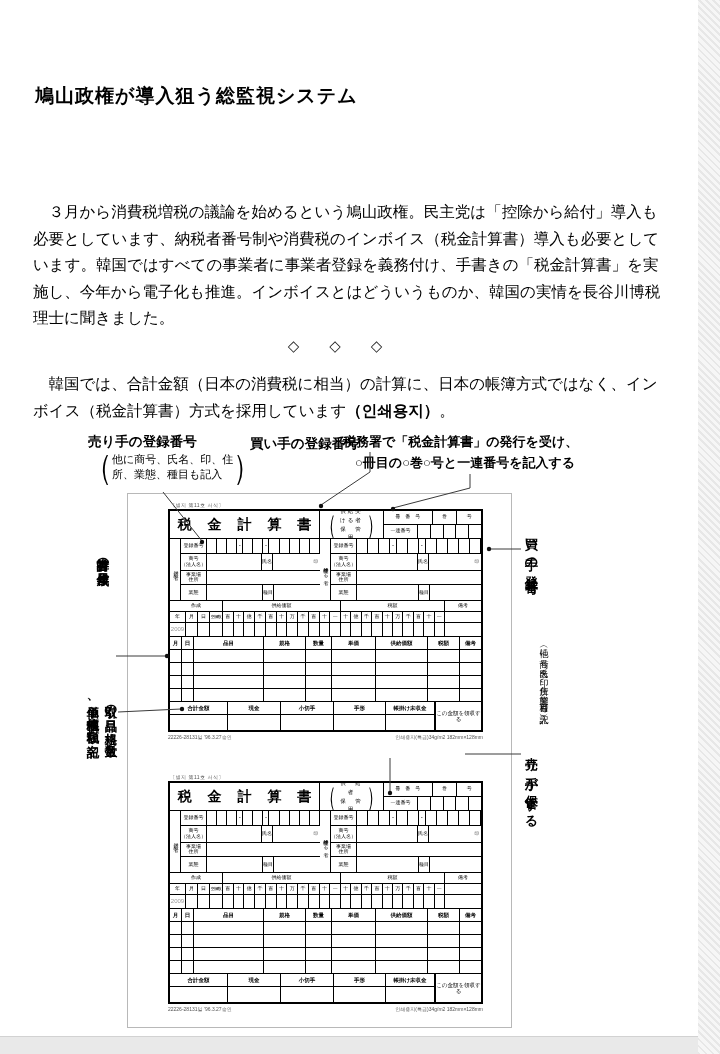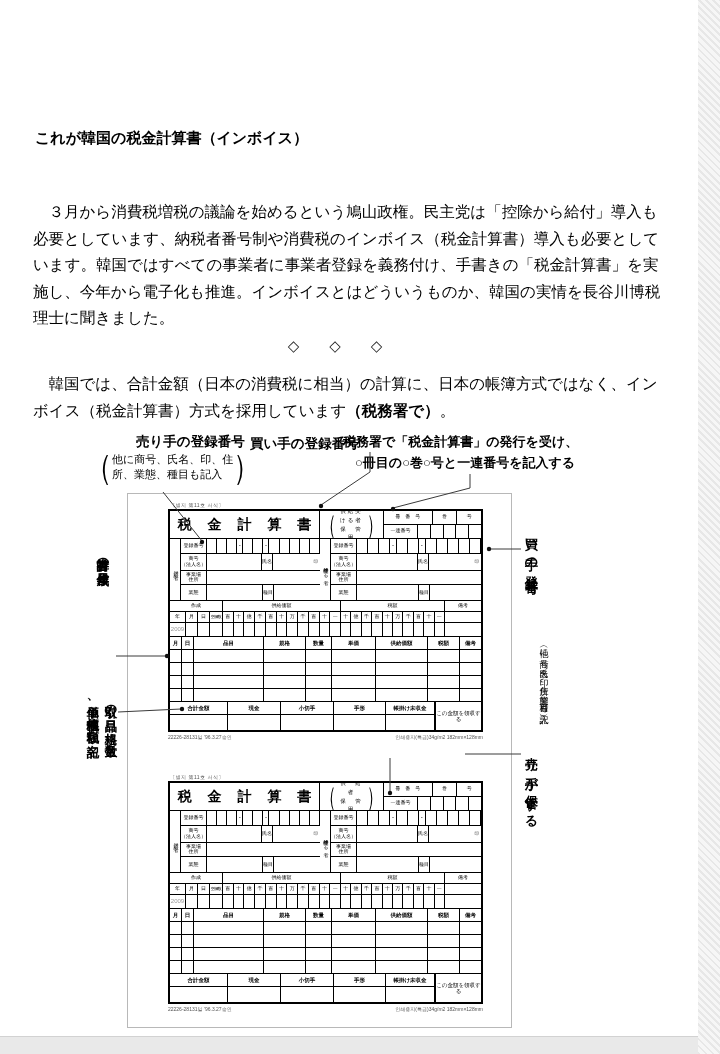--- a/index.html
+++ b/index.html
@@ -76,29 +76,29 @@
   .ffoot { display:flex; justify-content:space-between; width:315px; font-size:5px; color:#555; margin-top:2px; }
 </style>
 </head>
 <body>
 
 <div id="page">
   <div id="hatch"></div>
   <div id="bottomband"></div>
 
 
-  <div class="h2">これが韓国の税金計算書（インボイス）</div>
+  <div class="h1">鳩山政権が導入狙う総監視システム</div>
 
   <div id="para1" class="para">　３月から消費税増税の議論を始めるという鳩山政権。民主党は「控除から給付」導入も必要としています、納税者番号制や消費税のインボイス（税金計算書）導入も必要としています。韓国ではすべての事業者に事業者登録を義務付け、手書きの「税金計算書」を実施し、今年から電子化も推進。インボイスとはどういうものか、韓国の実情を長谷川博税理士に聞きました。</div>
   <div class="sep">◇　　◇　　◇</div>
-  <div id="para2" class="para"><span>　韓国では、合計金額（日本の消費税に相当）の計算に、日本の帳簿方式ではなく、インボイス（税金計算書）方式を採用しています</span><span class="b">（税務署で）</span><span>。</span></div>
+  <div id="para2" class="para"><span>　韓国では、合計金額（日本の消費税に相当）の計算に、日本の帳簿方式ではなく、インボイス（税金計算書）方式を採用しています</span><span class="b">（인쇄용지）</span><span>。</span></div>
 
   <div class="figframe"></div>
 
-  <div class="ann" style="left:88px; top:433px;margin-left:48px;">売り手の登録番号</div>
+  <div class="ann" style="left:88px; top:433px;">売り手の登録番号</div>
   <div class="noteflex" style="left:86px; top:452px;">
     <span class="bigparen">（</span>
     <div class="annsmall">
       <div>他に商号、氏名、印、住</div>
       <div>所、業態、種目も記入</div>
     </div>
     <span class="bigparen">）</span>
   </div>
   <div class="ann" style="left:250px; top:435px;">買い手の登録番号</div>
   <div class="ann" style="left:343px; top:431px; font-size:13px; line-height:21px;">

